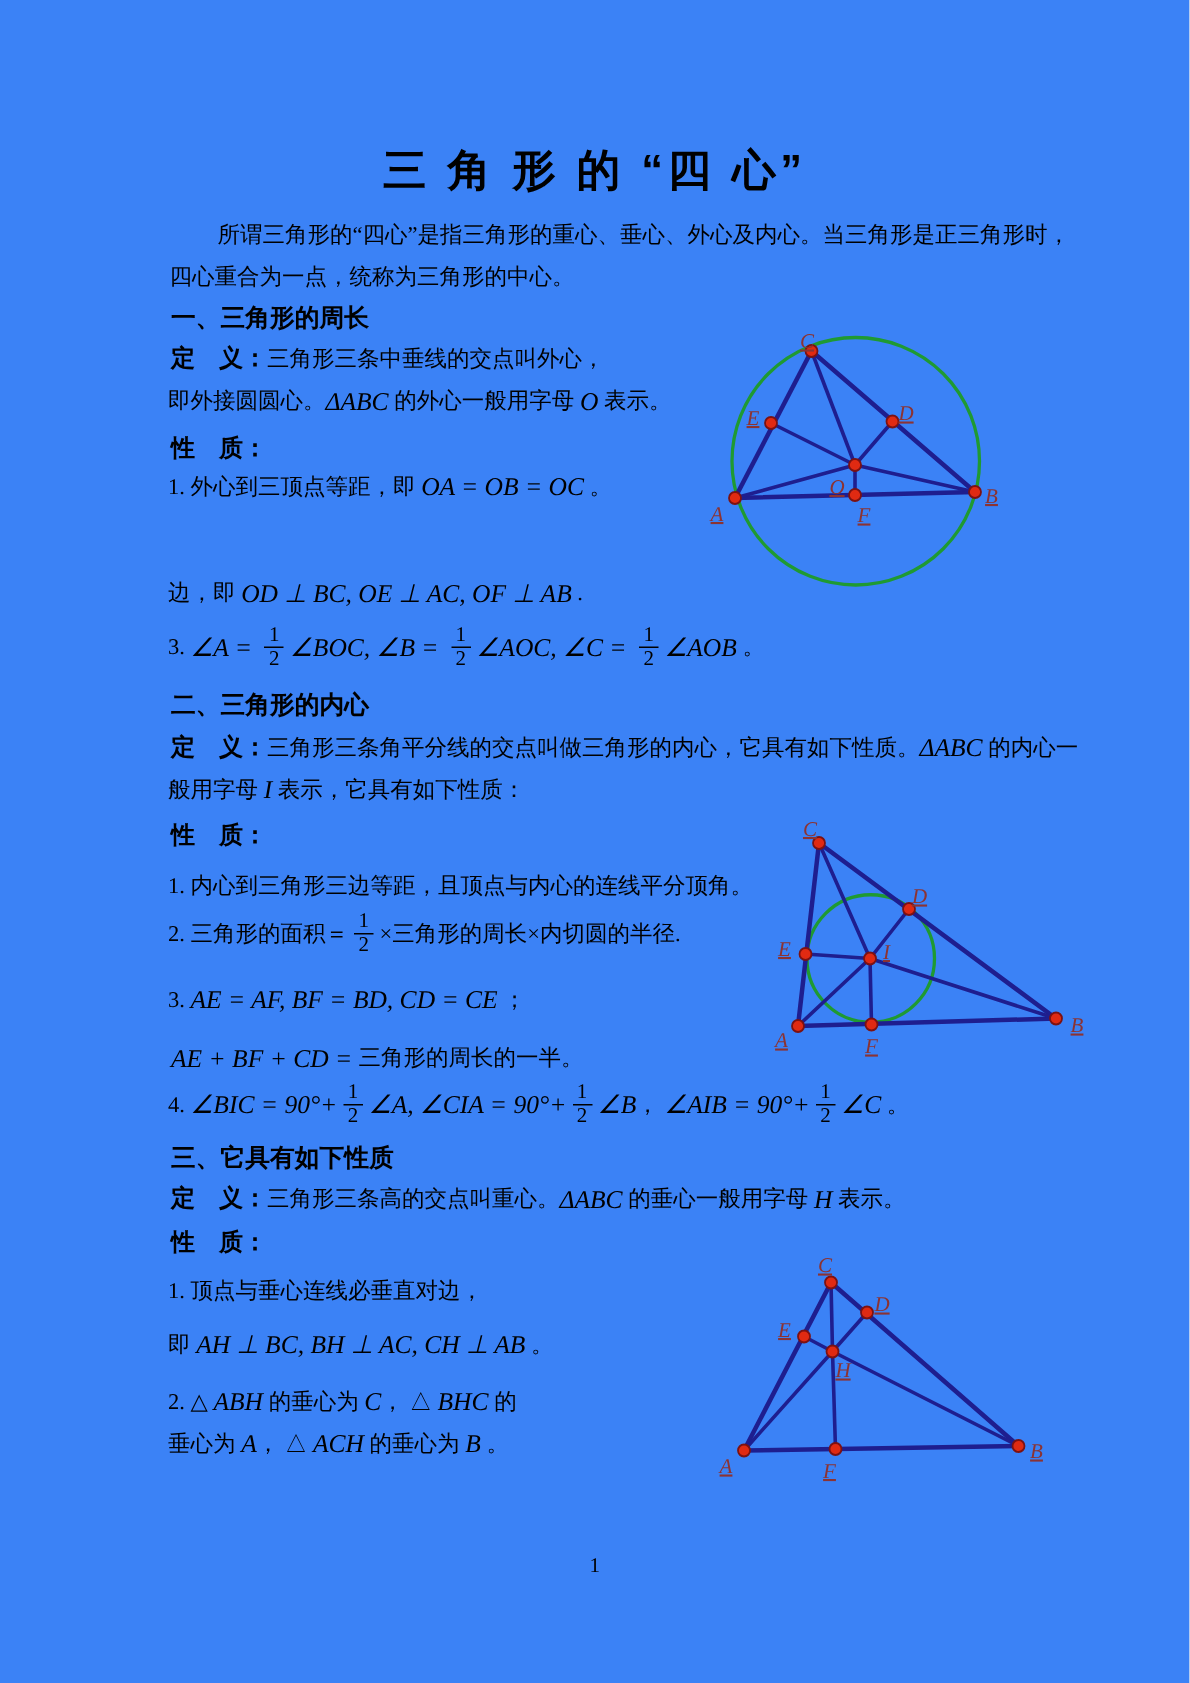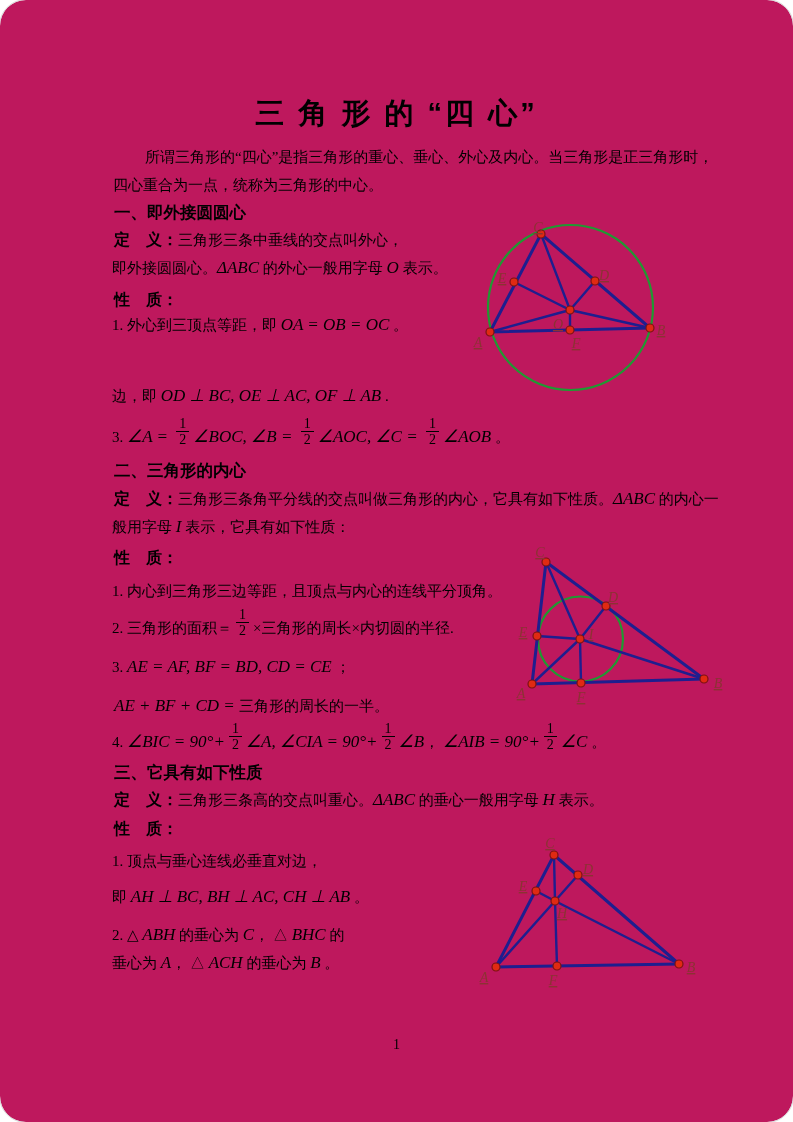--- a/index.html
+++ b/index.html
@@ -1,22 +1,22 @@
 <!DOCTYPE html>
 <html style="--line-color: #1e1e8f; --circle-color: #1f9a32; --dot-fill: #e02a12; --dot-rim: #7c1212; --label-color: #8b3333;"><head>
 <meta charset="utf-8">
 <style>
   html,body{margin:0;padding:0;background:#ffffff;}
   body{width:793px;height:1122px;position:relative;overflow:hidden;
        font-family:"Liberation Serif",serif;color:#000;}
-  .page{position:absolute;inset:0;background:#be185d;outline:1px solid #d8d8d8;border-radius:26px;}
+  .page{position:absolute;inset:0;background:#3b82f6;outline:1px solid #d8d8d8;}
   .title{position:absolute;left:0;top:94px;width:793px;text-align:center;
          font-family:"Liberation Sans",sans-serif;font-weight:bold;
          font-size:29px;letter-spacing:3px;white-space:pre;}
-  .line{position:absolute;display:flex;align-items:flex-end;white-space:pre;
+  .line{position:absolute;display:flex;align-items:center;white-space:pre;
         font-size:15px;line-height:22px;}
   .line span{white-space:pre;}
   .b{font-family:"Liberation Sans",sans-serif;font-weight:bold;font-size:16px;}
   .m{font-family:"Liberation Serif",serif;font-style:italic;font-size:17px;}
   .hd{font-family:"Liberation Sans",sans-serif;font-weight:bold;font-size:16.5px;}
   .frac{display:inline-flex;flex-direction:column;align-items:center;
         font-family:"Liberation Serif",serif;font-size:14px;line-height:1.1;
         margin:0 4px;}
   .frac .num{border-bottom:1px solid #000;padding:0 3px;}
   .frac .den{padding:0 3px;}
@@ -33,21 +33,21 @@
 </head>
 <body>
 
 <div class="page">
 
   <div class="title">三 角 形 的 “四 心”</div>
 
   <div class="line" style="left:145px;top:146px"><span>所谓三角形的“四心”是指三角形的重心、垂心、外心及内心。当三角形是正三角形时，</span></div>
   <div class="line" style="left:113px;top:174px"><span>四心重合为一点，统称为三角形的中心。</span></div>
 
-  <div class="line" style="left:114px;top:201px"><span class="hd">一、即外接圆圆心</span></div>
+  <div class="line" style="left:114px;top:201px"><span class="hd">一、三角形的周长</span></div>
   <div class="line" style="left:114px;top:229px"><span class="b">定　义：</span><span>三角形三条中垂线的交点叫外心，</span></div>
   <div class="line" style="left:112px;top:257px"><span>即外接圆圆心。</span><span class="m">ΔABC</span><span> 的外心一般用字母 </span><span class="m">O</span><span> 表示。</span></div>
   <div class="line" style="left:114px;top:289px"><span class="b">性　质：</span></div>
   <div class="line" style="left:112px;top:314px"><span>1. 外心到三顶点等距，即 </span><span class="m">OA = OB = OC</span><span> 。</span></div>
   <div class="line" style="left:112px;top:385px"><span>边，即 </span><span class="m">OD ⊥ BC, OE ⊥ AC, OF ⊥ AB</span><span> .</span></div>
   <div class="line" style="left:112px;top:416px"><span>3. </span><span class="m">∠A = </span><span class="frac"><span class="num">1</span><span class="den">2</span></span><span class="m">∠BOC, ∠B = </span><span class="frac"><span class="num">1</span><span class="den">2</span></span><span class="m">∠AOC, ∠C = </span><span class="frac"><span class="num">1</span><span class="den">2</span></span><span class="m">∠AOB</span><span> 。</span></div>
 
   <div class="line" style="left:114px;top:459px"><span class="hd">二、三角形的内心</span></div>
   <div class="line" style="left:114px;top:488px"><span class="b">定　义：</span><span>三角形三条角平分线的交点叫做三角形的内心，它具有如下性质。</span><span class="m">ΔABC</span><span> 的内心一</span></div>
   <div class="line" style="left:112px;top:516px"><span>般用字母 </span><span class="m">I</span><span> 表示，它具有如下性质：</span></div>

